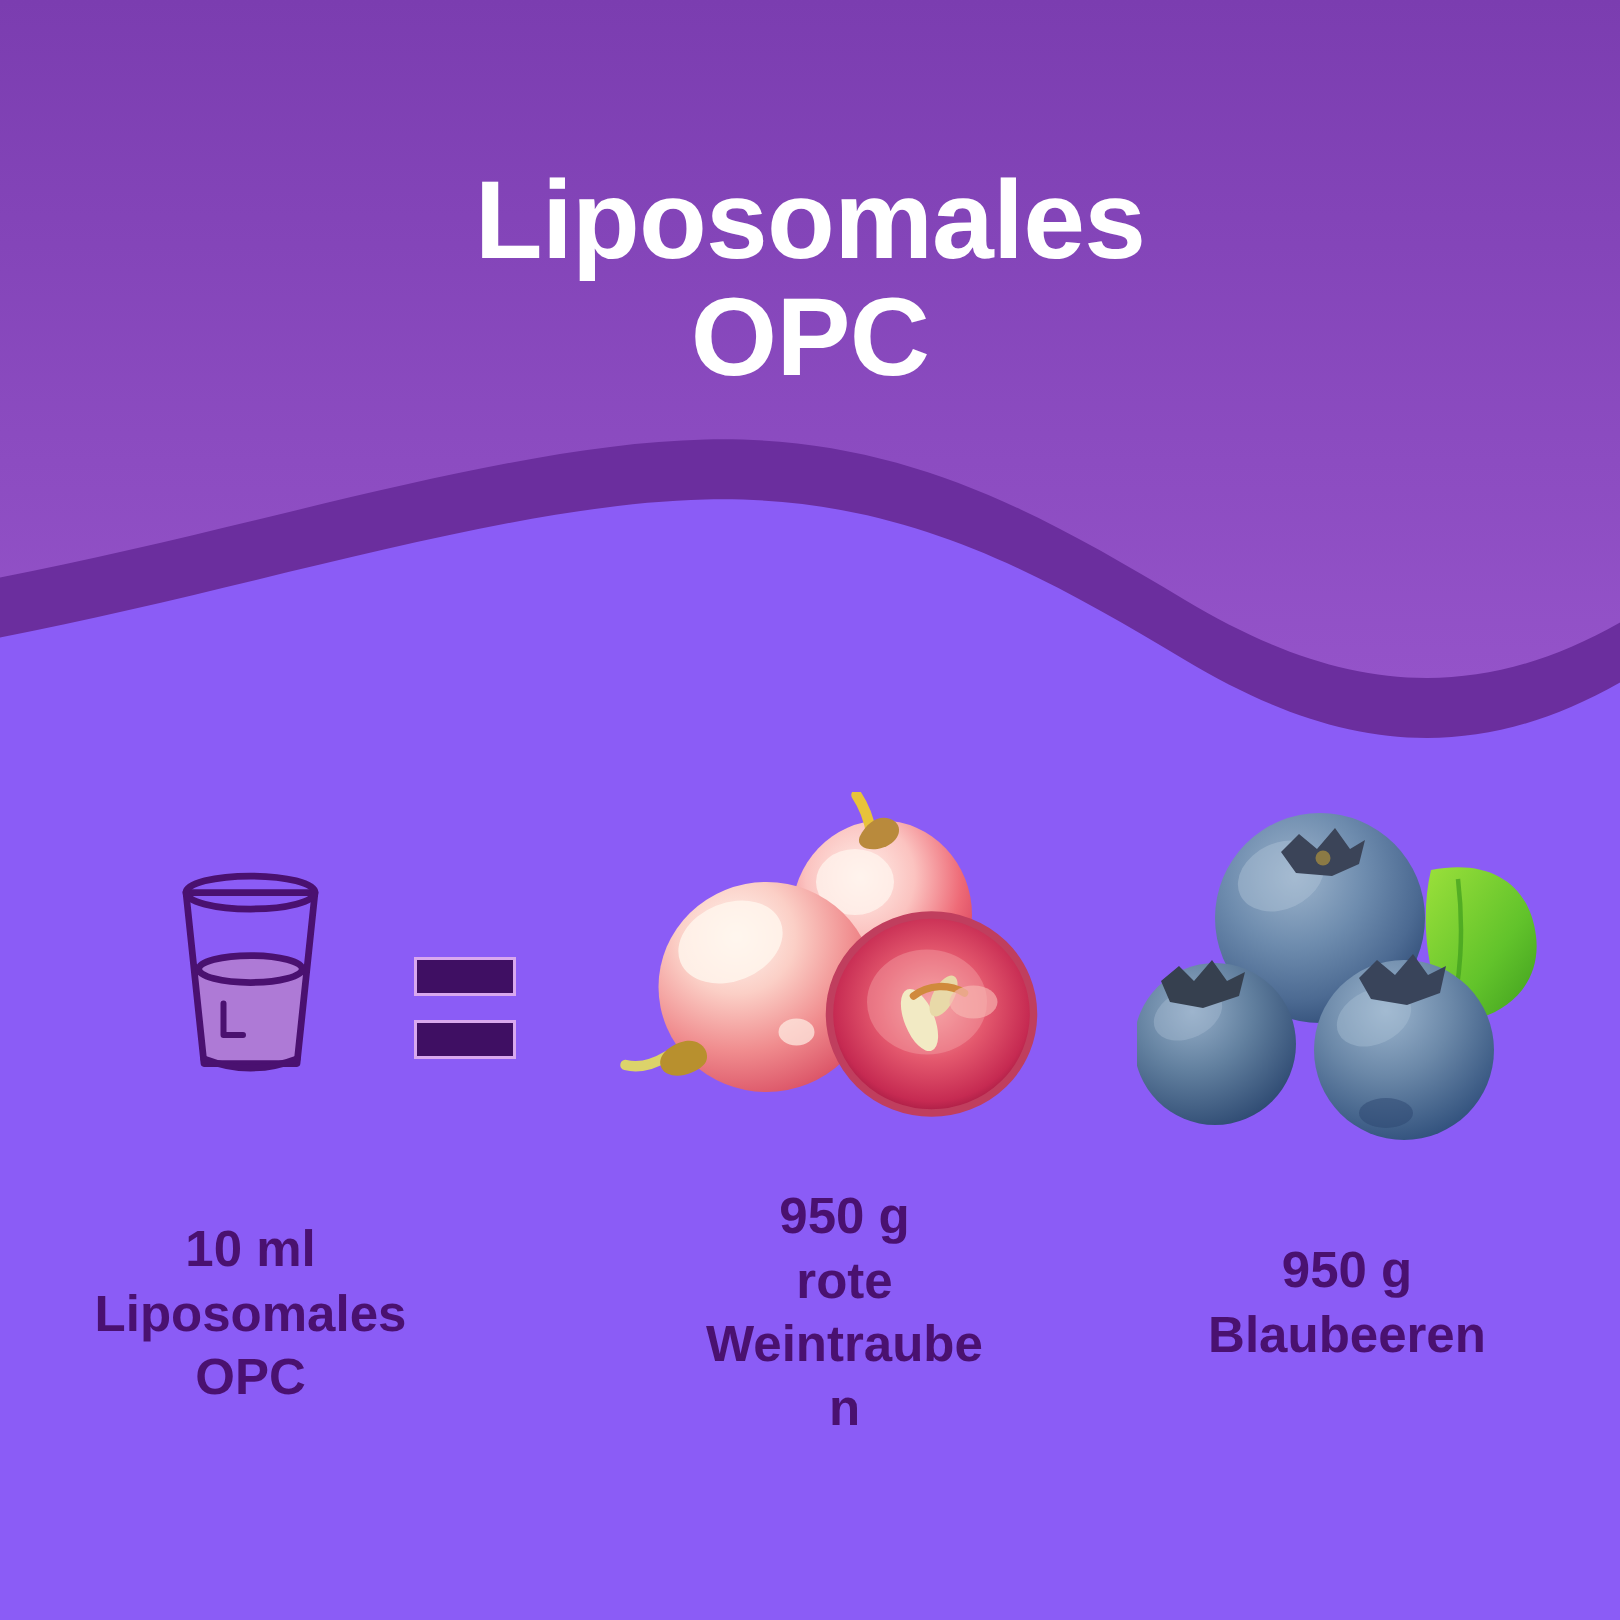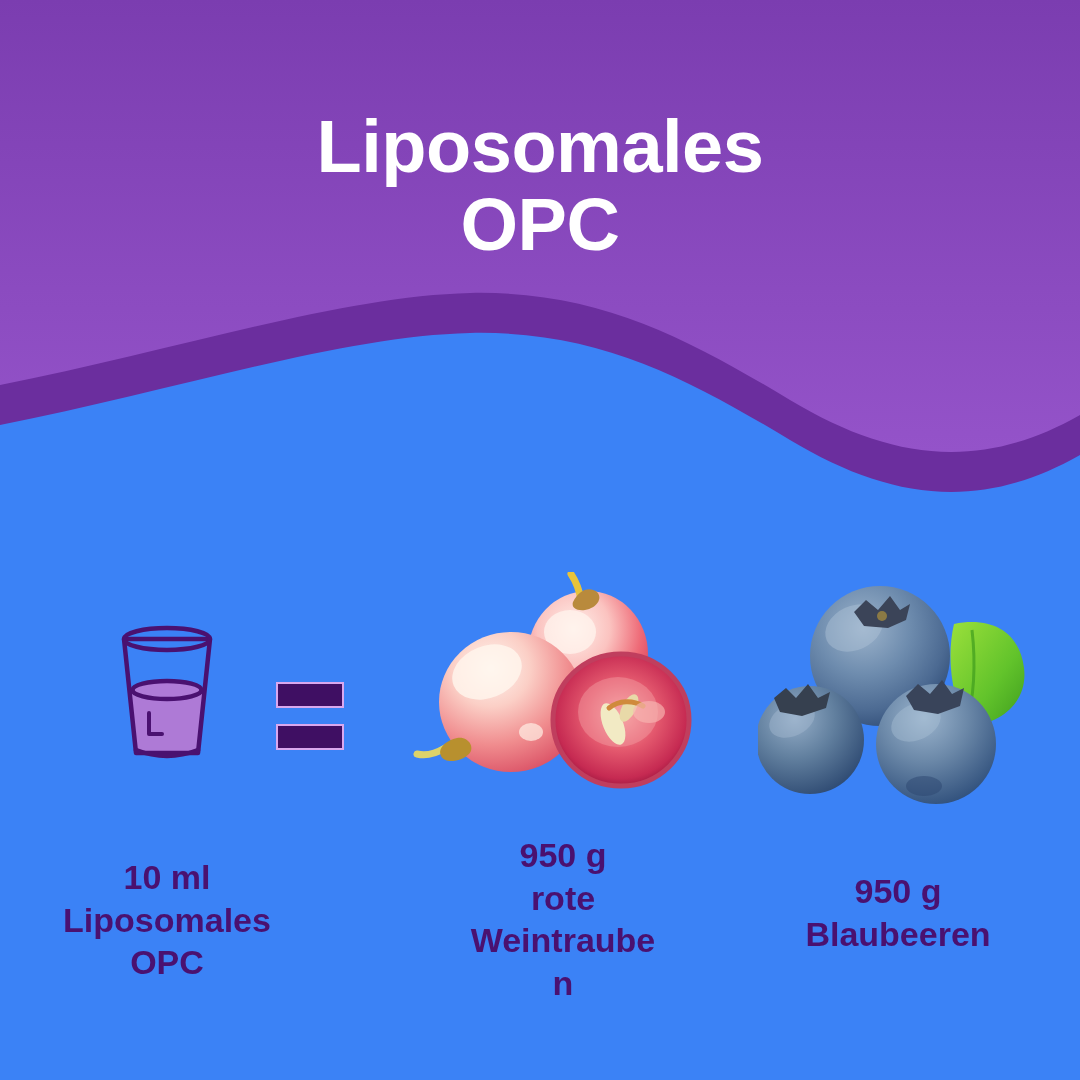--- a/index.html
+++ b/index.html
@@ -5,21 +5,21 @@
   html, body {
     margin: 0;
     padding: 0;
     background: #ffffff;
   }
   #canvas {
     position: relative;
     width: 1080px;
     height: 1080px;
     overflow: hidden;
-    background: #3b82f6;
+    background: #8b5cf6;
     font-family: "Liberation Sans", sans-serif;
   }
 
   
   .header-wave {
     position: absolute;
     top: 0; left: 0;
     width: 1080px;
     height: 520px;
     z-index: 1;
@@ -36,21 +36,21 @@
     color: #ffffff;
     font-weight: bold;
     font-size: 74px;
     letter-spacing: -0.5px;
   }
   .title-line { display: block; }
 
   
   .compare-row {
     position: absolute;
-    top: 572px;
+    top: 528px;
     left: 0;
     width: 1080px;
     height: 500px;
     z-index: 4;
   }
 
   .col {
     position: absolute;
     text-align: center;
   }

